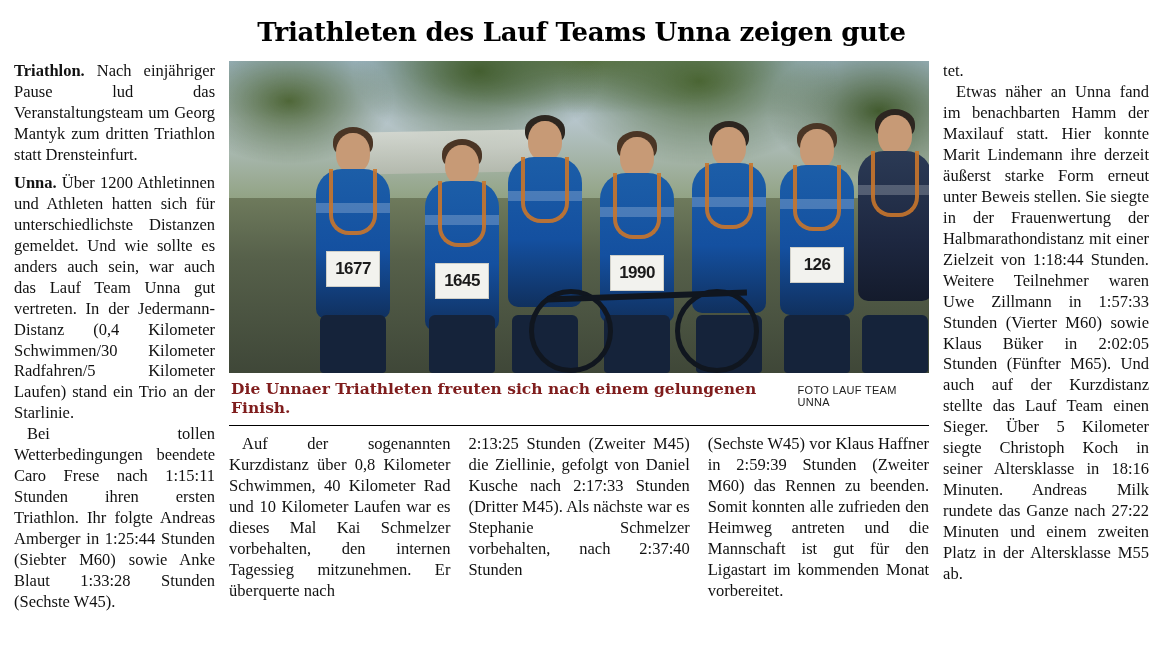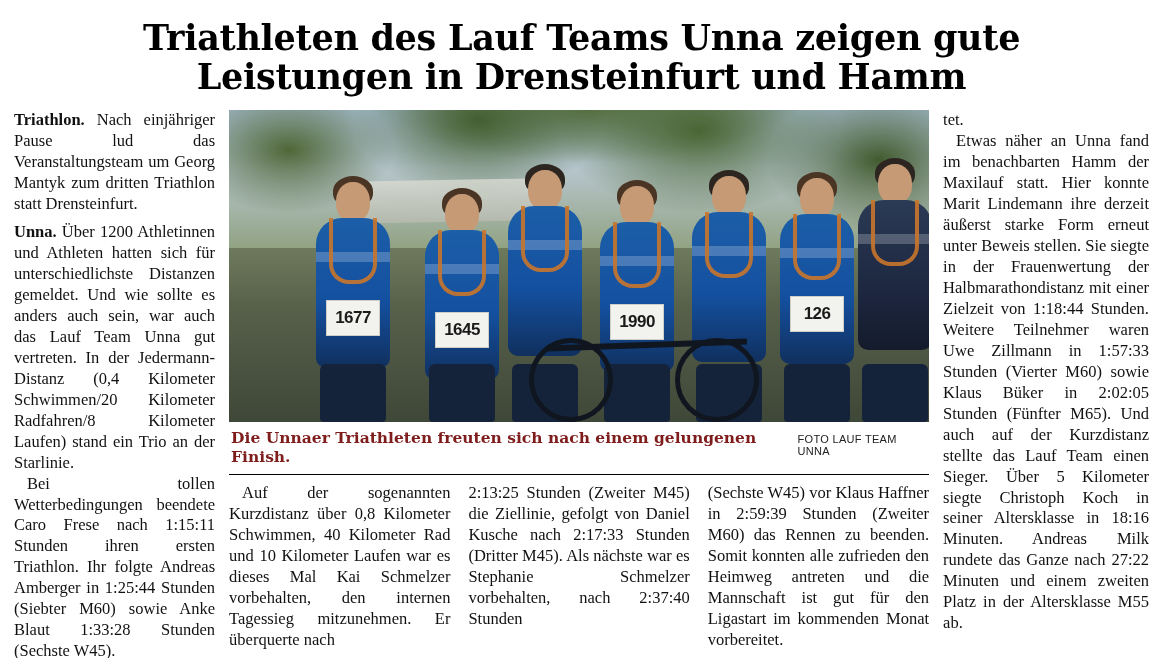--- a/index.html
+++ b/index.html
@@ -18,21 +18,21 @@
     position: relative;
     width: 1163px;
     height: 658px;
     box-sizing: border-box;
     padding: 18px 14px 0 14px;
   }
   .headline {
     font-family: "DejaVu Serif", serif;
     font-weight: bold;
     text-align: center;
-    font-size: 35px;
+    font-size: 26px;
     line-height: 1.12;
     letter-spacing: -0.3px;
     color: #000;
     margin: 0 0 14px 0;
     padding: 0 40px;
   }
   .headline .line {
     display: block;
   }
 
@@ -244,29 +244,28 @@
   .sub-col:nth-child(3) { padding-left: 12px; }
   .gap-top { height: 7px; }
 </style>
 </head>
 <body>
 
 <div class="page">
 
   <h1 class="headline">
     <span class="line">Triathleten des Lauf Teams Unna zeigen gute</span>
-    <span class="line">Leistungen in Drensteinfurt und Hamm</span>
   </h1>
 
   <div class="columns">
 
     <div class="col col-left">
       <p><span class="lead">Triathlon.</span><span> Nach einjähriger Pause lud das Veranstaltungsteam um Georg Mantyk zum dritten Triathlon statt Drensteinfurt.</span></p>
       <div class="gap-top"></div>
-      <p><span class="lead">Unna.</span><span> Über 1200 Athletinnen und Athleten hatten sich für unterschiedlichste Distanzen gemeldet. Und wie sollte es anders auch sein, war auch das Lauf Team Unna gut vertreten. In der Jedermann-Distanz (0,4 Kilometer Schwimmen/20 Kilometer Radfahren/8 Kilometer Laufen) stand ein Trio an der Starlinie.</span></p>
+      <p><span class="lead">Unna.</span><span> Über 1200 Athletinnen und Athleten hatten sich für unterschiedlichste Distanzen gemeldet. Und wie sollte es anders auch sein, war auch das Lauf Team Unna gut vertreten. In der Jedermann-Distanz (0,4 Kilometer Schwimmen/30 Kilometer Radfahren/5 Kilometer Laufen) stand ein Trio an der Starlinie.</span></p>
       <p class="indent">Bei tollen Wetterbedingungen beendete Caro Frese nach 1:15:11 Stunden ihren ersten Triathlon. Ihr folgte Andreas Amberger in 1:25:44 Stunden (Siebter M60) sowie Anke Blaut 1:33:28 Stunden (Sechste W45).</p>
     </div>
 
     <div class="col col-center">
       <div class="photo-block">
         <div class="photo">
           <div class="sky"></div>
           <div class="foliage"></div>
           <div class="tent"></div>
           <div class="ground"></div>

